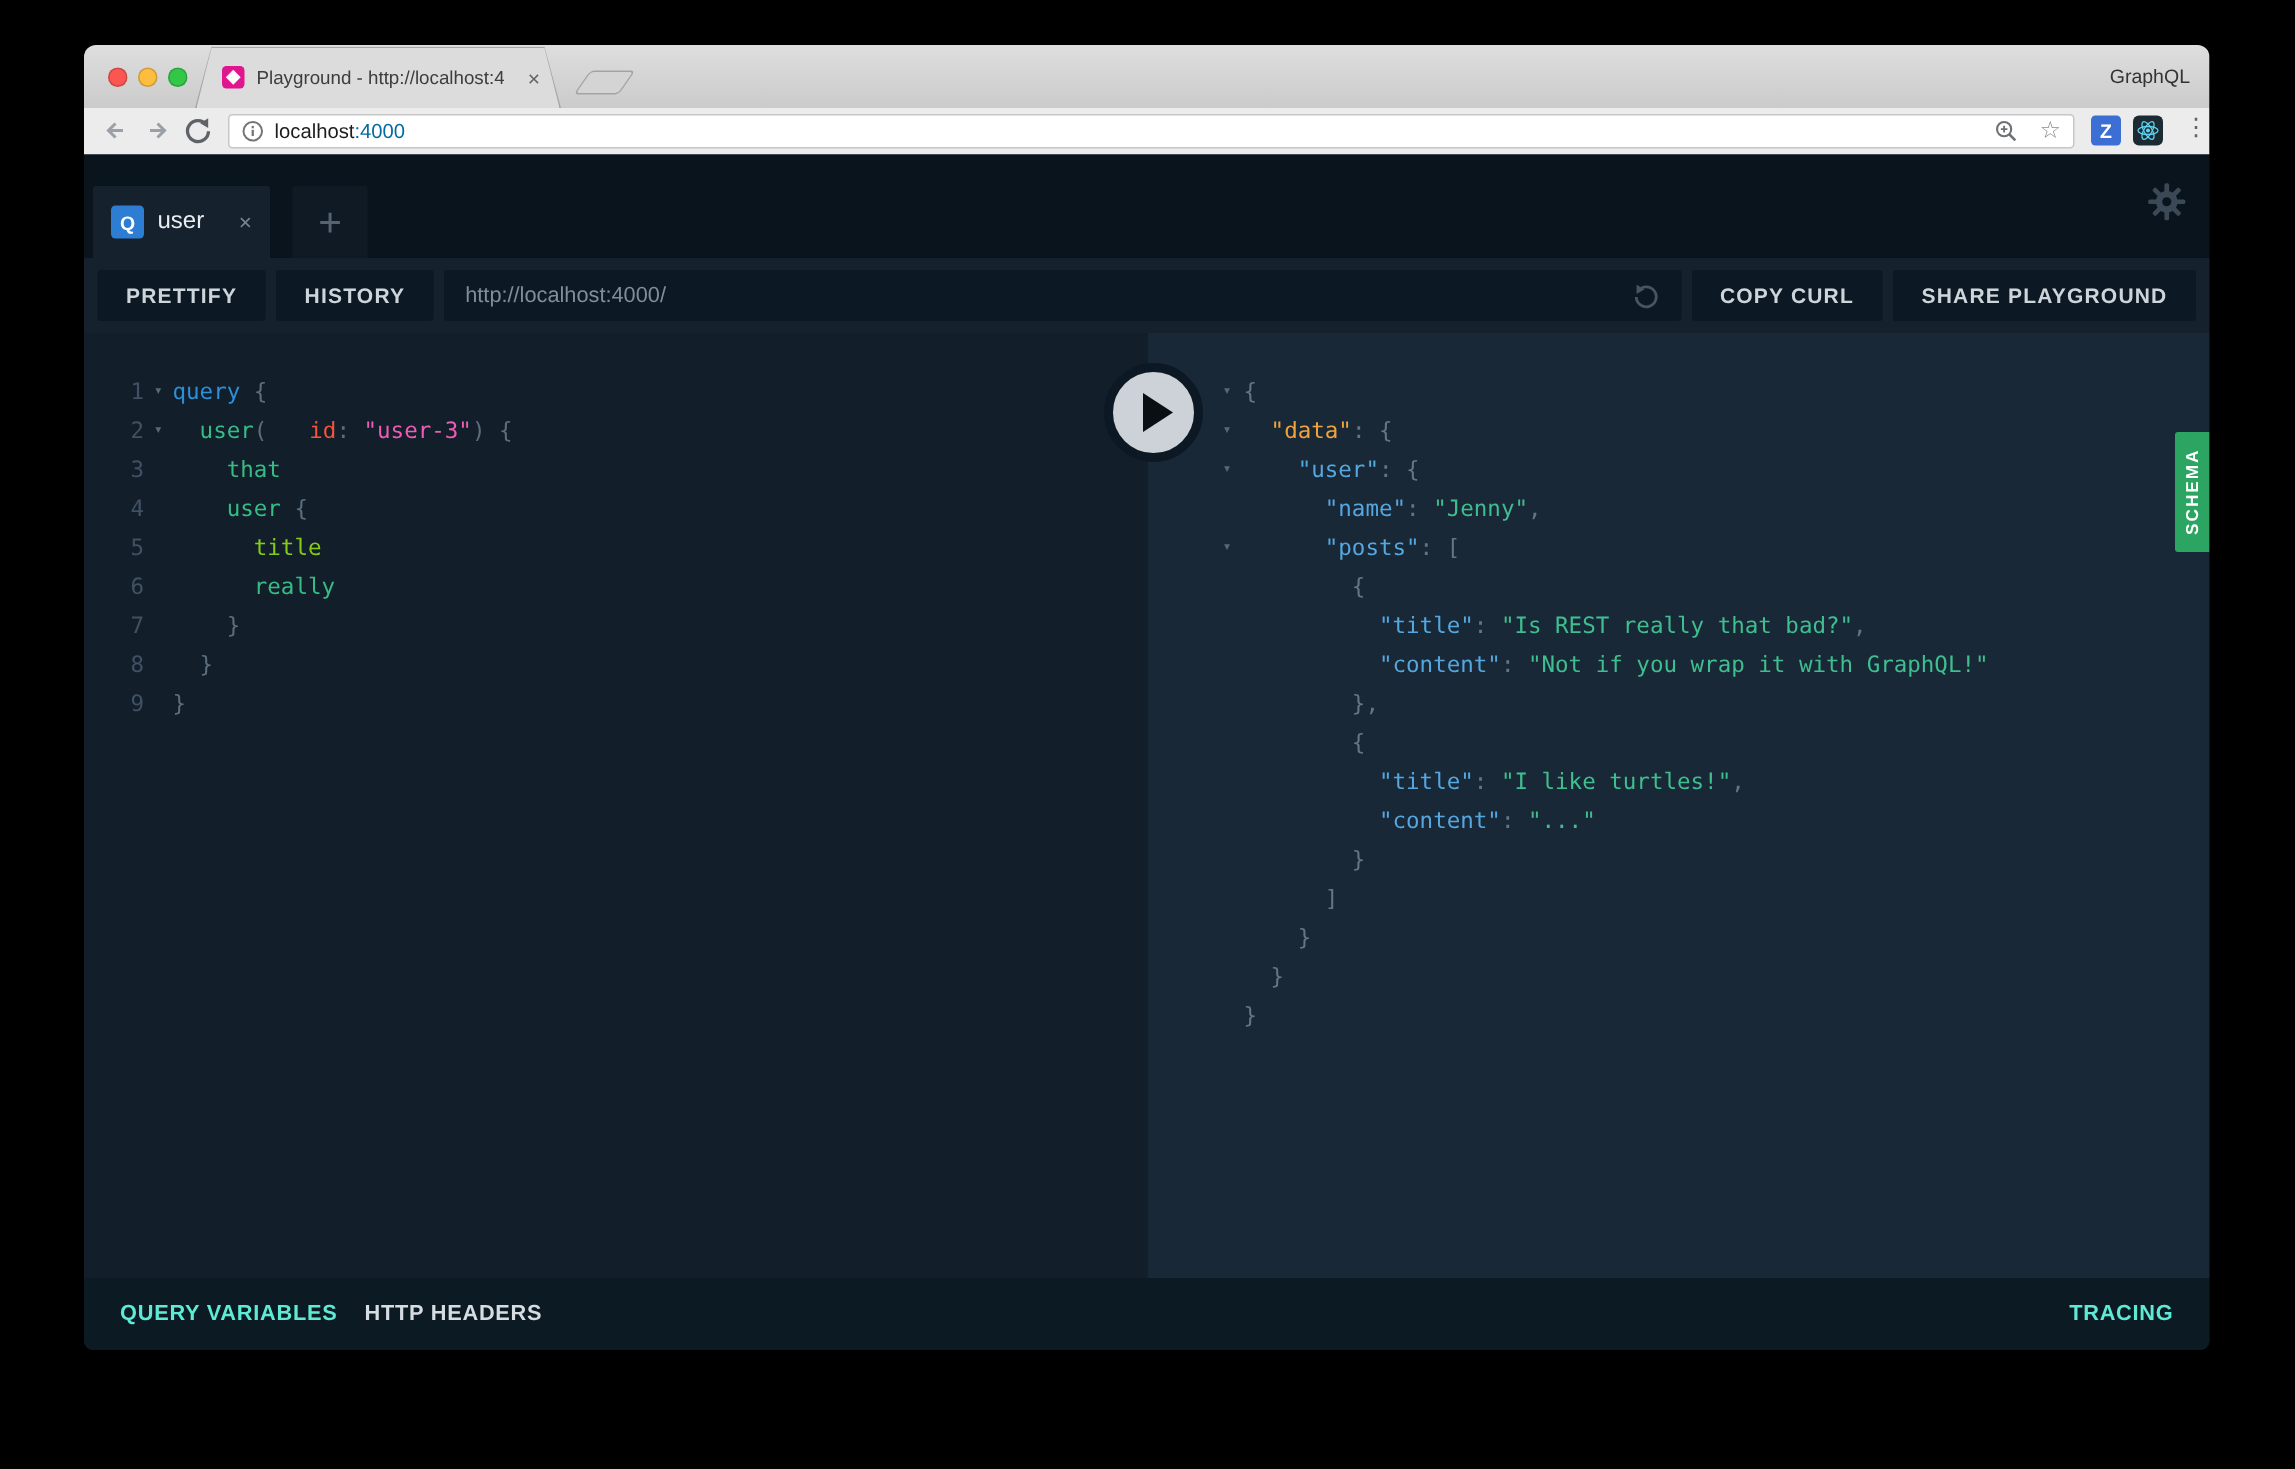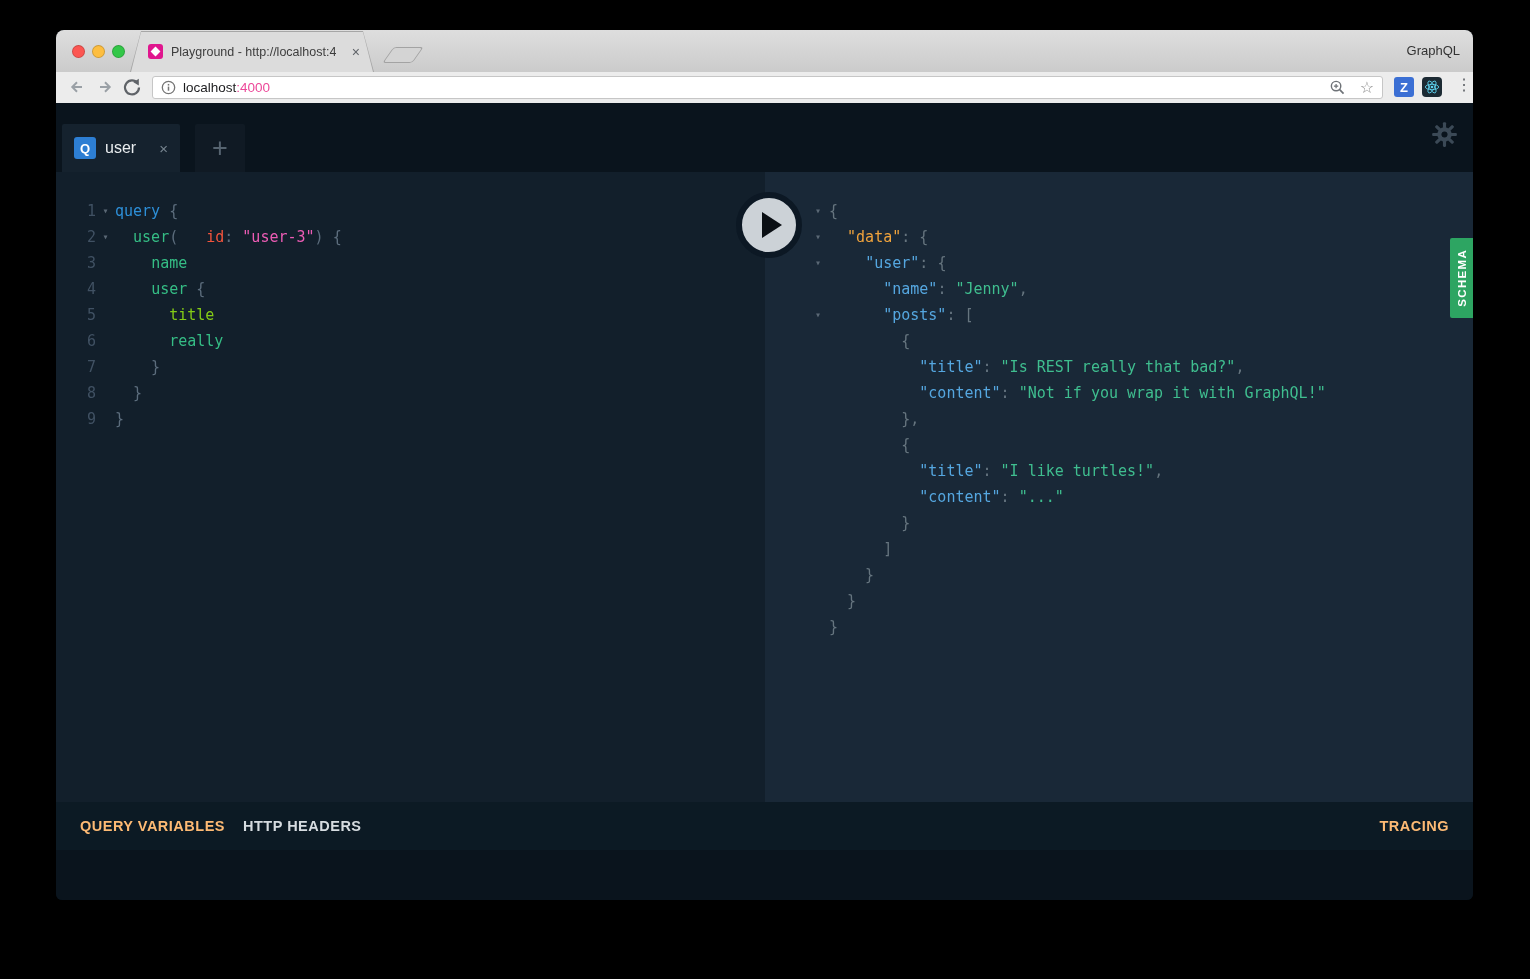--- a/index.html
+++ b/index.html
@@ -41,21 +41,21 @@
                 background:#d4d4d4; }
   .profile-name { position:absolute; right:13px; top:13px; font-size:13px; color:#333; }
 
   
   .urlrow { position:relative; height:31px; background:#ececec; }
   .nav-ic { position:absolute; top:5px; width:20px; height:20px; }
   .url-field { position:absolute; left:96px; top:4px; width:1231px; height:23px;
                background:#fff; border:1px solid #c6c6c6; border-radius:3px;
                display:flex; align-items:center; padding:0 8px; }
   .url-text { font-size:13.5px; margin-left:7px; }
-  .host { color:#1d1d1f; } .port { color:#ec4899; }
+  .host { color:#1d1d1f; } .port { color:#0369a1; }
   .url-right { margin-left:auto; display:flex; align-items:center; gap:14px; }
   .star { font-size:16px; color:#8a8a8a; line-height:1; }
   .ext-z { position:absolute; left:1338px; top:5px; width:20px; height:20px; border-radius:3px;
            background:#3b6fd4; color:#fff; font-size:13px; font-weight:bold;
            display:flex; align-items:center; justify-content:center; }
   .ext-atom { position:absolute; left:1366px; top:5px; width:20px; height:20px;
               border-radius:4px; background:#1c2a33; display:flex; align-items:center;
               justify-content:center; }
   .menu-dots { position:absolute; left:1400px; top:3px; width:16px; text-align:center;
                font-size:16px; color:#5f6368; }
@@ -110,21 +110,21 @@
 
   .schema-tab { position:absolute; right:0; top:66px; width:23px; height:80px;
                 border-radius:2px 0 0 2px; display:flex; align-items:center;
                 justify-content:center; }
   .schema-tab span { writing-mode:vertical-rl; transform:rotate(180deg); color:#fff;
                 font-size:11.5px; font-weight:bold; letter-spacing:1.3px; }
 
   .pg-bottombar { height:48px; flex:none; background:#0c1a24; display:flex;
                   align-items:center; padding:0 24px; font-size:14.5px;
                   font-weight:600; letter-spacing:.5px; }
-  .bb-dim { color:#fdba74; }
+  .bb-dim { color:#5eead4; }
   .bb-bright { color:#d6dce0; margin-left:18px; }
   .bb-spacer { flex:1; }
 </style>
 </head>
 <body>
 
 <div class="stage">
   <div class="window">
 
     <div class="titlebar">
@@ -204,37 +204,50 @@
             <rect x="10.6" y="1" width="2.8" height="6" rx="1" transform="rotate(180 12 12)"></rect>
             <rect x="10.6" y="1" width="2.8" height="6" rx="1" transform="rotate(225 12 12)"></rect>
             <rect x="10.6" y="1" width="2.8" height="6" rx="1" transform="rotate(270 12 12)"></rect>
             <rect x="10.6" y="1" width="2.8" height="6" rx="1" transform="rotate(315 12 12)"></rect>
             <circle cx="12" cy="12" r="6.4"></circle>
           </g>
           <circle cx="12" cy="12" r="2.7" fill="#0a141d"></circle>
         </svg>
       </div>
 
+      <div class="pg-toolbar">
+        <button class="pg-btn">PRETTIFY</button>
+        <button class="pg-btn">HISTORY</button>
+        <div class="endpoint">
+          <input value="http://localhost:4000/" style="">
+          <svg width="19" height="19" viewBox="0 0 20 20">
+            <path d="M4.4 6.2 A7 7 0 1 1 3 10.5" fill="none" stroke="#46565f" stroke-width="2"></path>
+            <polygon points="3.2,1.8 3.2,8.4 8.6,5.2" fill="#46565f"></polygon>
+          </svg>
+        </div>
+        <button class="pg-btn">COPY CURL</button>
+        <button class="pg-btn">SHARE PLAYGROUND</button>
+      </div>
 
       <div class="pg-editors">
         <div class="query-pane" id="query-pane">
             <div class="code-line">
               <span class="ln" style="color: rgb(64, 81, 99);">1</span>
               <span class="fold" style="color: rgb(90, 104, 117);">▾</span>
               <span class="code"><span style="color: rgb(45, 143, 216);">query</span><span style="color: rgb(92, 109, 125);"> {</span></span>
             </div>
             <div class="code-line">
               <span class="ln" style="color: rgb(64, 81, 99);">2</span>
               <span class="fold" style="color: rgb(90, 104, 117);">▾</span>
               <span class="code"><span>  </span><span style="color: rgb(53, 189, 133);">user</span><span style="color: rgb(92, 109, 125);">(</span><span style="color: rgb(242, 84, 60); margin-left: 28px;">id</span><span style="color: rgb(92, 109, 125);">: </span><span style="color: rgb(237, 92, 181);">"user-3"</span><span style="color: rgb(92, 109, 125);">) {</span></span>
             </div>
             <div class="code-line">
               <span class="ln" style="color: rgb(64, 81, 99);">3</span>
               <span class="fold" style="color: rgb(90, 104, 117);"></span>
-              <span class="code"><span>    </span><span style="color: rgb(53, 189, 133);">name</span></span>
+              <span class="code"><span>    </span><span style="color: rgb(53, 189, 133);">that</span></span>
             </div>
             <div class="code-line">
               <span class="ln" style="color: rgb(64, 81, 99);">4</span>
               <span class="fold" style="color: rgb(90, 104, 117);"></span>
               <span class="code"><span>    </span><span style="color: rgb(53, 189, 133);">user</span><span style="color: rgb(92, 109, 125);"> {</span></span>
             </div>
             <div class="code-line">
               <span class="ln" style="color: rgb(64, 81, 99);">5</span>
               <span class="fold" style="color: rgb(90, 104, 117);"></span>
               <span class="code"><span>      </span><span style="color: #84cc16;">title</span></span>

